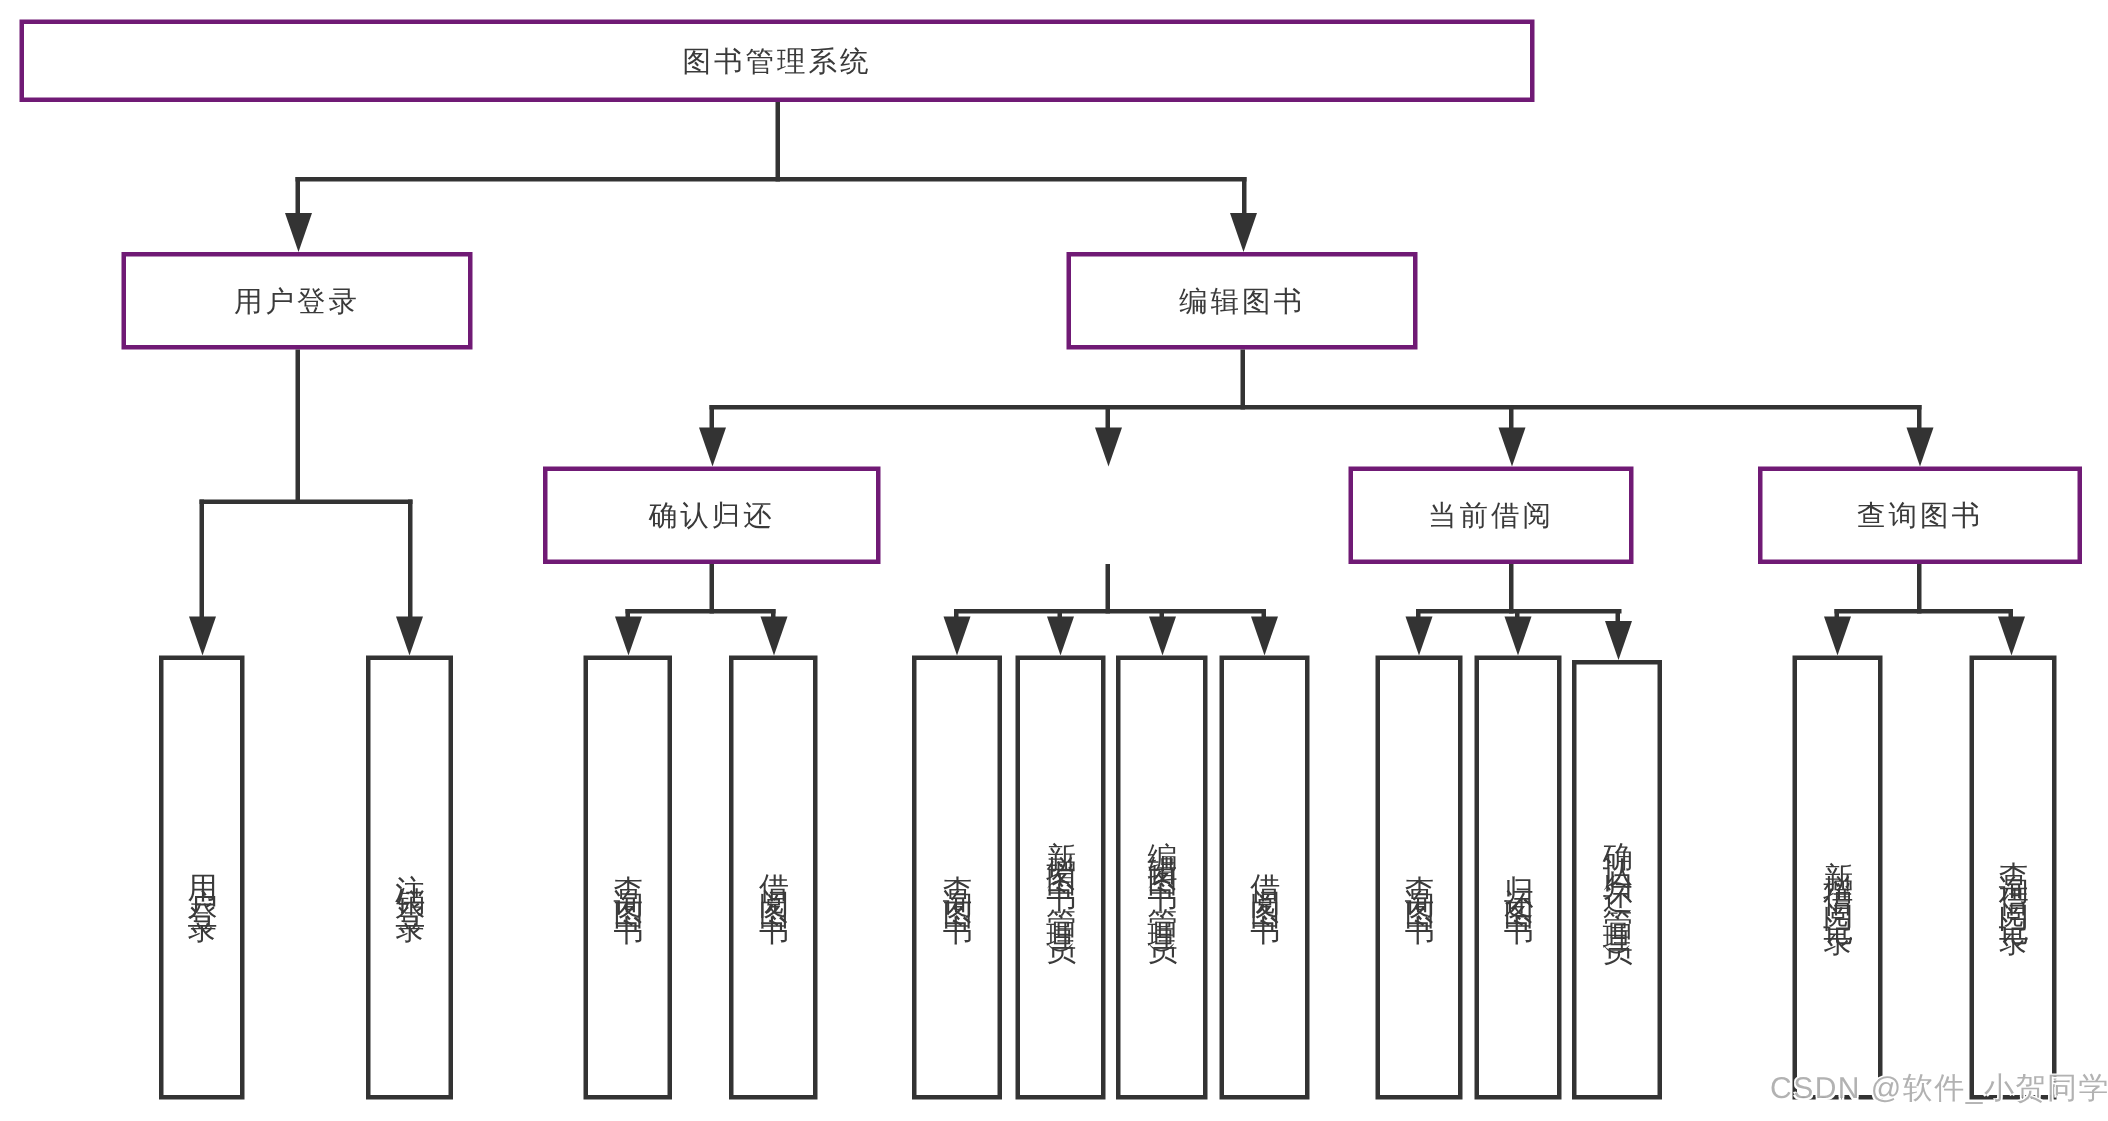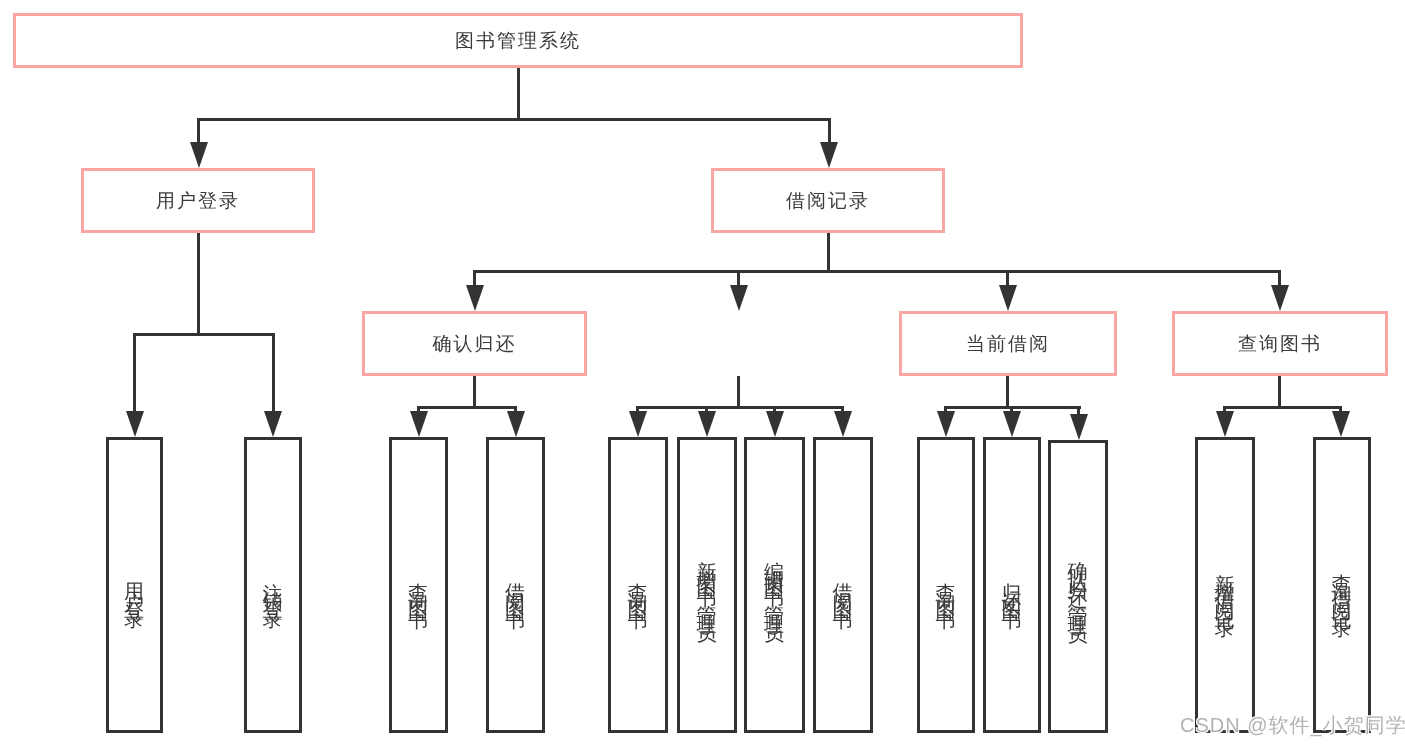--- a/index.html
+++ b/index.html
@@ -5,21 +5,21 @@
   html,body { margin:0; padding:0; background:#ffffff; }
   .canvas {
     position:relative; width:1405px; height:747px;
     background:#ffffff; overflow:hidden;
     font-family:"Liberation Sans","DejaVu Sans",sans-serif;
     color:#3a3a3a;
   }
   
   .hbox {
     position:absolute; box-sizing:border-box;
-    border:3px solid #fca5a5; background:#ffffff;
+    border:3px solid #701a75; background:#ffffff;
     display:flex; align-items:center; justify-content:center;
     font-size:19px; letter-spacing:2px; color:#3a3a3a;
   }
   
   .vbox {
     position:absolute; box-sizing:border-box; top:437px; height:296px;
     border:3px solid #333333; background:#ffffff;
     display:flex; align-items:center; justify-content:center;
     writing-mode:vertical-rl; text-orientation:mixed;
     font-size:20px; letter-spacing:9px; color:#3a3a3a;
@@ -54,21 +54,21 @@
   <div class="ln" style="left:197px; top:118px; width:634px; height:3px;"></div>
   <div class="ln" style="left:197px; top:118px; width:3px; height:32px;"></div>
   <div class="ln" style="left:828px; top:118px; width:3px; height:32px;"></div>
   <div class="ar" style="left:190px; top:142px;"></div>
   <div class="ar" style="left:820px; top:142px;"></div>
 
   <div class="hbox" style="left:81px; top:168px; width:234px; height:65px;">
     <span>用户登录</span>
   </div>
   <div class="hbox" style="left:711px; top:168px; width:234px; height:65px;">
-    <span>借阅记录</span>
+    <span>编辑图书</span>
   </div>
 
   <div class="ln" style="left:197px; top:233px; width:3px; height:103px;"></div>
   <div class="ln" style="left:133px; top:333px; width:142px; height:3px;"></div>
   <div class="ln" style="left:133px; top:333px; width:3px; height:82px;"></div>
   <div class="ln" style="left:272px; top:333px; width:3px; height:82px;"></div>
   <div class="ar" style="left:126px; top:411px;"></div>
   <div class="ar" style="left:264px; top:411px;"></div>
 
   <div class="ln" style="left:827px; top:233px; width:3px; height:40px;"></div>
@@ -78,21 +78,21 @@
   <div class="ln" style="left:1006px; top:270px; width:3px; height:22px;"></div>
   <div class="ln" style="left:1278px; top:270px; width:3px; height:22px;"></div>
   <div class="ar" style="left:466px; top:285px;"></div>
   <div class="ar" style="left:730px; top:285px;"></div>
   <div class="ar" style="left:999px; top:285px;"></div>
   <div class="ar" style="left:1271px; top:285px;"></div>
 
   <div class="hbox" style="left:362px; top:311px; width:225px; height:65px;">
     <span>确认归还</span>
   </div>
-  <div class="hbox" style="left:899px; top:311px; width:218px; height:65px;">
+  <div class="hbox" style="left:899px; top:311px; width:190px; height:65px;">
     <span>当前借阅</span>
   </div>
   <div class="hbox" style="left:1172px; top:311px; width:216px; height:65px;">
     <span>查询图书</span>
   </div>
 
   <div class="ln" style="left:473px; top:376px; width:3px; height:33px;"></div>
   <div class="ln" style="left:417px; top:406px; width:100px; height:3px;"></div>
   <div class="ln" style="left:417px; top:406px; width:3px; height:10px;"></div>
   <div class="ln" style="left:514px; top:406px; width:3px; height:10px;"></div>

